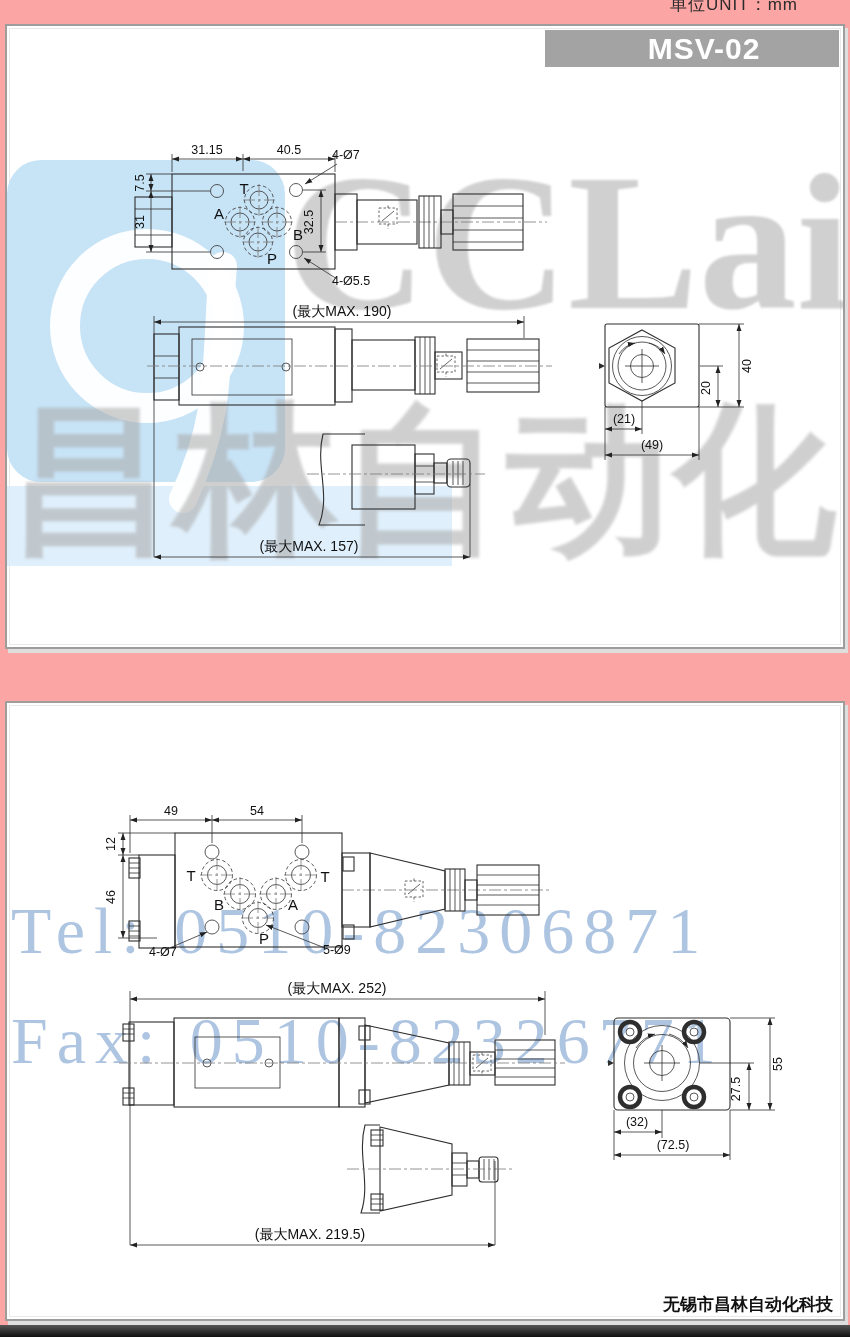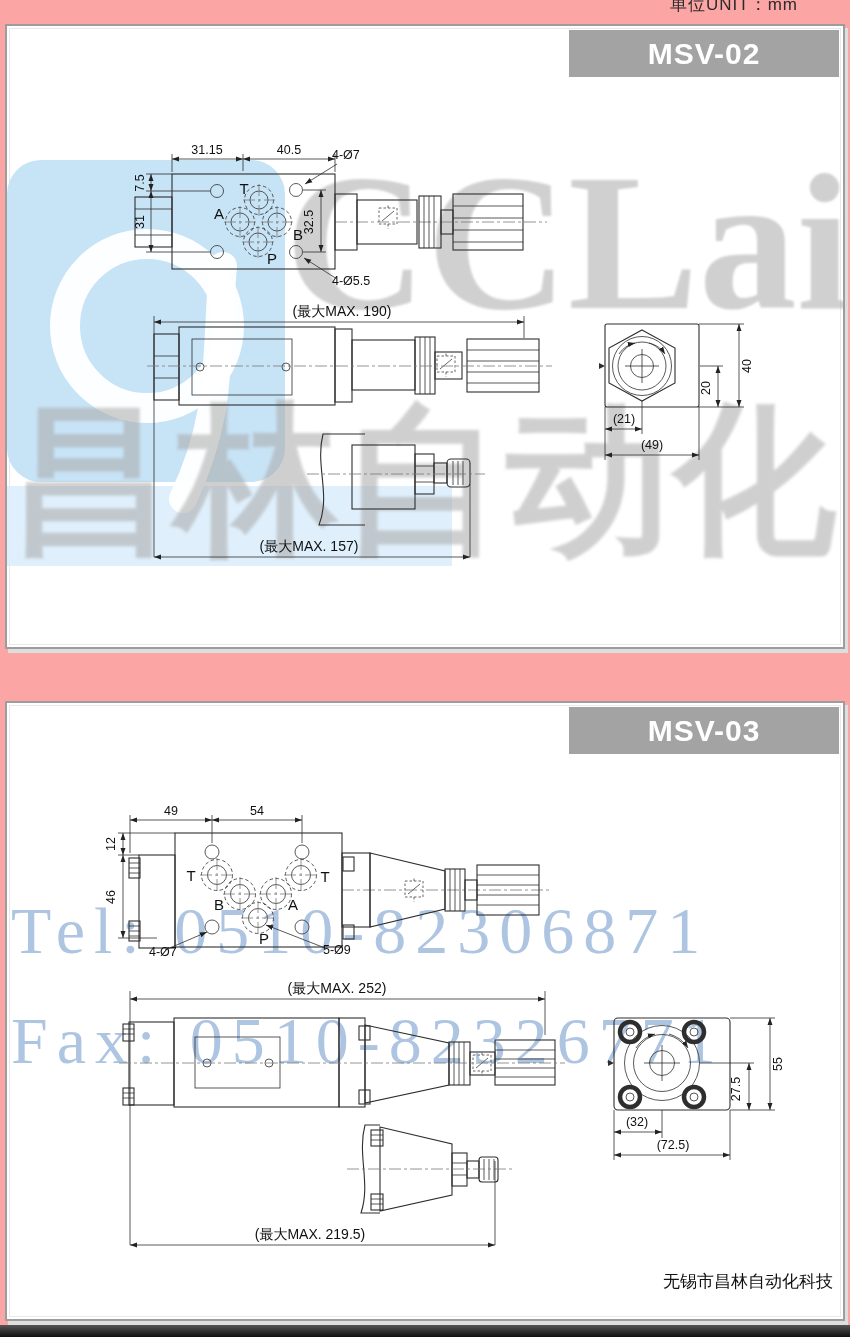--- a/index.html
+++ b/index.html
@@ -4,37 +4,37 @@
 <style>
   html,body{margin:0;padding:0;background:#fff;}
   .page{position:relative;width:850px;height:1337px;background:#fca5a5;overflow:hidden;
         font-family:"Liberation Sans",sans-serif;}
   .unit{position:absolute;top:-7px;right:52px;font-size:17px;color:#2b2b2b;letter-spacing:1px;}
   .panel{position:absolute;left:5px;width:836px;background:#fff;border:2px solid #9d9d9d;
          box-shadow:3px 4px 0 #dedede, inset 0 0 0 2px #ffffff, inset 0 0 0 3px #e9e9e9;
          overflow:hidden;}
   .panel.p1{top:24px;height:621px;}
   .panel.p2{top:701px;height:616px;}
-  .hdr{position:absolute;top:4px;right:4px;width:270px;height:47px;background:#a3a3a3;
-       display:flex;align-items:center;justify-content:center;z-index:6;}
+  .hdr{position:absolute;top:4px;right:4px;width:270px;height:37px;background:#a3a3a3;
+       display:flex;align-items:center;justify-content:center;z-index:6;padding-left:24px;}
   .hdr span{color:#fff;font-size:30px;font-weight:bold;letter-spacing:1px;}
   
   .wm-logo{position:absolute;left:-2px;top:128px;width:452px;height:420px;z-index:1;}
   .wm-latin{position:absolute;left:278px;top:118px;z-index:2;font-family:"Liberation Serif",serif;
             font-weight:bold;font-size:196px;line-height:1;color:#a6a6a6;opacity:.52;
             filter:blur(1.2px);letter-spacing:0px;white-space:nowrap;}
   .wm-cn{position:absolute;left:2px;top:372px;width:830px;z-index:2;font-weight:bold;
          font-size:163px;line-height:1;color:#a9a9a9;opacity:.55;filter:blur(1.5px);
          white-space:nowrap;letter-spacing:3px;}
   .wm-tel{position:absolute;left:4px;top:190px;z-index:1;font-family:"Liberation Serif",serif;
           font-size:66px;color:#9bb7dc;opacity:.8;letter-spacing:9px;white-space:nowrap;}
   .wm-fax{position:absolute;left:4px;top:300px;z-index:1;font-family:"Liberation Serif",serif;
           font-size:66px;color:#9bb7dc;opacity:.8;letter-spacing:9px;white-space:nowrap;}
   svg.draw{position:absolute;left:0;top:0;z-index:4;}
-  .footer{position:absolute;right:10px;bottom:26px;z-index:6;font-size:17px;font-weight:normal;color:#111;}
+  .footer{position:absolute;right:10px;bottom:3px;z-index:6;font-size:17px;font-weight:bold;color:#111;}
   .bottombar{position:absolute;left:0;top:1325px;width:850px;height:12px;
              background:linear-gradient(180deg,#555 0%,#101010 100%);}
   
   .ln{stroke:#2e2e2e;stroke-width:1.1;fill:none;}
   .lt{stroke:#2e2e2e;stroke-width:0.8;fill:none;}
   .dash{stroke-dasharray:3.5 2.5;}
   .cl{stroke:#787878;stroke-width:0.8;fill:none;stroke-dasharray:12 3 3 3;}
   .dim{stroke:#2f2f2f;stroke-width:0.8;fill:none;}
   text.d{font:12.5px "Liberation Sans",sans-serif;fill:#101010;}
   text.p{font:15px "Liberation Sans",sans-serif;fill:#101010;}
@@ -442,21 +442,18 @@
         <line class="lt" x1="477" y1="456" x2="477" y2="477"></line>
           <line class="lt" x1="482" y1="456" x2="482" y2="477"></line>
           <line class="lt" x1="487" y1="456" x2="487" y2="477"></line>
         <line class="cl" x1="340" y1="466" x2="508" y2="466"></line>
         <line class="dim" x1="488" y1="458" x2="488" y2="542"></line>
         <line class="dim" x1="123" y1="542" x2="488" y2="542" marker-start="url(#mB)" marker-end="url(#mB)"></line>
         <text class="d anc" x="303" y="536" style="font-size:14px">(最大MAX. 219.5)</text>
       </g>
     </svg>
 
-    <div class="hdr">
-      <span>MSV-03</span>
-    </div>
 
     <div class="footer">无锡市昌林自动化科技</div>
   </section>
 
   <div class="bottombar"></div>
 </div>
 
 </body></html>

